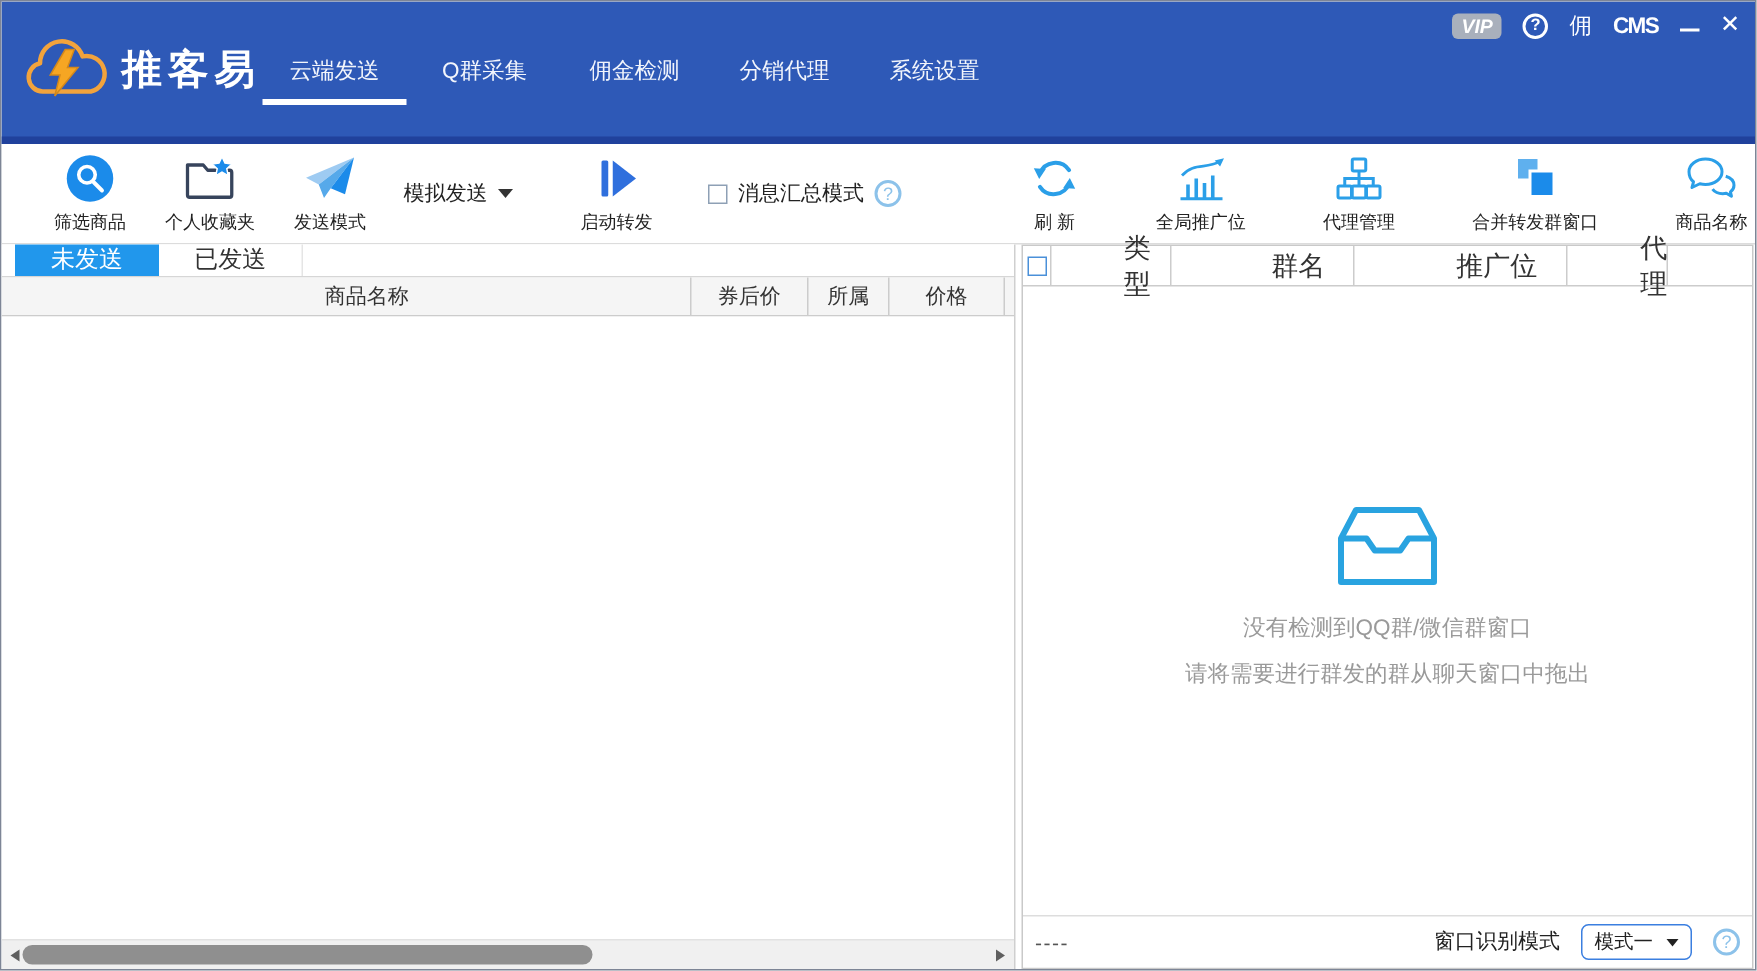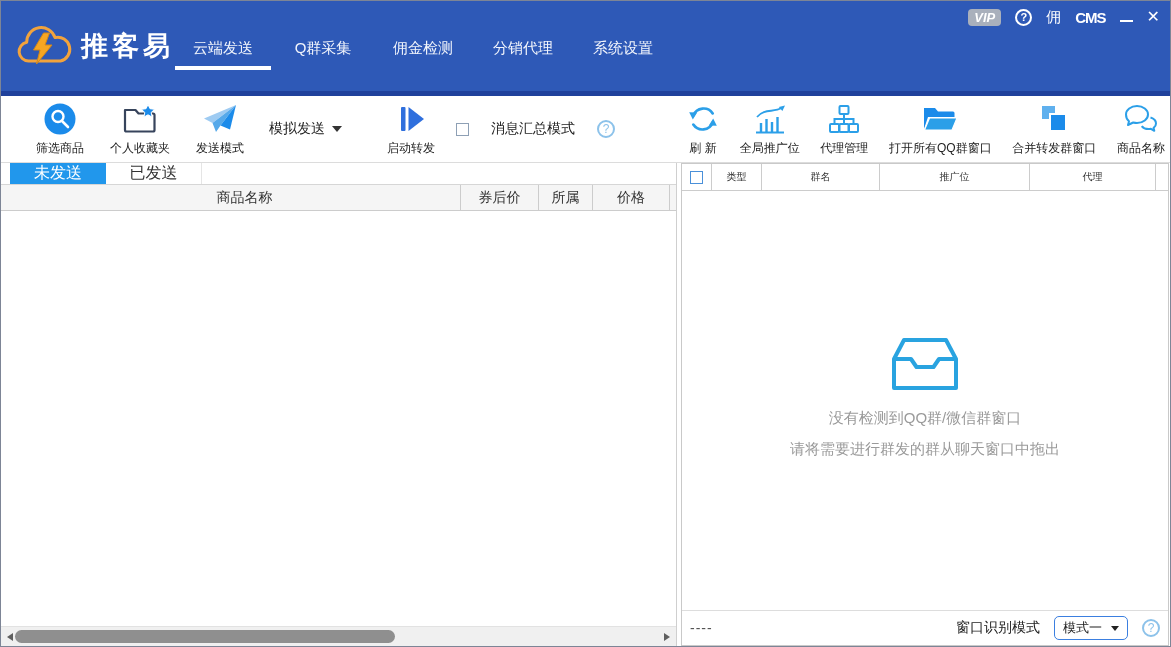--- a/index.html
+++ b/index.html
@@ -37,21 +37,21 @@
   .tool .ticon { height:36px; display:flex; align-items:center; justify-content:center; }
   .tb-left { position:absolute; left:0; top:0; height:100%; display:flex; align-items:center; }
   .tb-left .tool:nth-child(1){ margin-left:22px; width:74px; }
   .tb-left .tool:nth-child(2){ width:86px; }
   .tb-left .tool:nth-child(3){ width:74px; }
   .sim-dropdown { display:flex; align-items:center; margin-left:12px; font-size:14px; color:#222;
                   cursor:pointer; gap:7px; }
   .caret-down { width:0; height:0; border-left:5px solid transparent; border-right:5px solid transparent;
                 border-top:6px solid #333; }
   .start-tool { margin-left:32px; width:74px; }
-  .summary { display:flex; align-items:center; margin-left:8px; gap:22px; }
+  .summary { display:flex; align-items:center; margin-left:24px; gap:7px; }
   .cb { width:13px; height:13px; border:1px solid #8ea0b5; background:#fff; cursor:pointer; }
   .summary-label { font-size:14px; color:#222; }
   .help-blue { width:18px; height:18px; border-radius:50%; border:2px solid #8cc2ea; color:#8cc2ea;
                font-size:12px; display:flex; align-items:center; justify-content:center; cursor:pointer; }
   .tb-right { position:absolute; left:682px; top:0; width:486px; height:100%; display:flex;
               align-items:center; justify-content:space-between; padding:0 4px; }
 
   
   .left-panel { position:absolute; left:0; top:162px; width:676px; bottom:0; background:#fff;
                 border-right:1px solid #cfcfcf; }
@@ -75,21 +75,21 @@
       border-right:6px solid #5f5f5f; cursor:pointer; }
   .hs-arrow-right { position:absolute; right:6px; top:5.5px; width:0; height:0;
       border-top:4.5px solid transparent; border-bottom:4.5px solid transparent;
       border-left:6px solid #5f5f5f; cursor:pointer; }
   .hs-thumb { position:absolute; left:14px; top:3px; width:380px; height:13px; border-radius:7px;
               background:#8f8f8f; cursor:grab; }
 
   
   .right-panel { position:absolute; left:680px; top:162px; width:488px; bottom:0; background:#fff;
                  border:1px solid #c9c9c9; }
-  .rp-header { height:27px; display:flex; border-bottom:1px solid #ccc; font-size:10px; color:#333; }
+  .rp-header { height:27px; display:flex; border-bottom:1px solid #ccc; font-size:18px; color:#333;gap:48px; }
   .rp-col { display:flex; align-items:center; justify-content:center; border-right:1px solid #ccc; }
   .rp-c0 { width:30px; } .rp-c1 { width:50px; } .rp-c2 { width:118px; }
   .rp-c3 { width:150px; } .rp-c4 { flex:1; } .rp-c5 { width:12px; border-right:none; }
   .cb-blue { width:13px; height:13px; border:1px solid #4a90d9; background:#fff; cursor:pointer; }
   .rp-empty { display:flex; flex-direction:column; align-items:center; padding-top:146px; }
   .empty-title { margin-top:18px; font-size:15px; color:#9a9a9a; }
   .empty-subtitle { margin-top:12px; font-size:15px; color:#9a9a9a; }
   .rp-status { position:absolute; bottom:0; left:0; right:0; height:35px; border-top:1px solid #ddd;
                display:flex; align-items:center; padding:0 8px; background:#fff; }
   .status-dashes { font-size:14px; color:#555; letter-spacing:1px; }
@@ -223,29 +223,20 @@
             <rect x="11.5" y="2" width="9" height="8" rx="1"></rect>
             <rect x="2" y="20" width="9" height="8" rx="1"></rect>
             <rect x="11.5" y="20" width="9" height="8" rx="1"></rect>
             <rect x="21" y="20" width="9" height="8" rx="1"></rect>
             <path d="M16 10 v10 M6.5 20 v-5 h19 v5"></path>
           </svg>
         </span>
         <span>代理管理</span>
       </div>
 
-      <div class="tool">
-        <span class="ticon">
-          <svg width="36" height="28" viewBox="0 0 36 28">
-            <path d="M2 3 h11 l3 3.5 h15 a1.5 1.5 0 0 1 1.5 1.5 v4 H6 L2 24 Z" fill="#1b8bea"></path>
-            <path d="M7.5 13 H35 l-5 12 H2.5 Z" fill="#2b9fe8" stroke="#fff" stroke-width="1.2"></path>
-          </svg>
-        </span>
-        <span>打开所有QQ群窗口</span>
-      </div>
 
       <div class="tool">
         <span class="ticon">
           <svg width="32" height="32" viewBox="0 0 32 32">
             <rect x="4" y="3" width="13" height="13" fill="#5fb0ee"></rect>
             <rect x="12" y="11" width="16" height="17" fill="#1b8bea" stroke="#fff" stroke-width="2"></rect>
           </svg>
         </span>
         <span>合并转发群窗口</span>
       </div>

